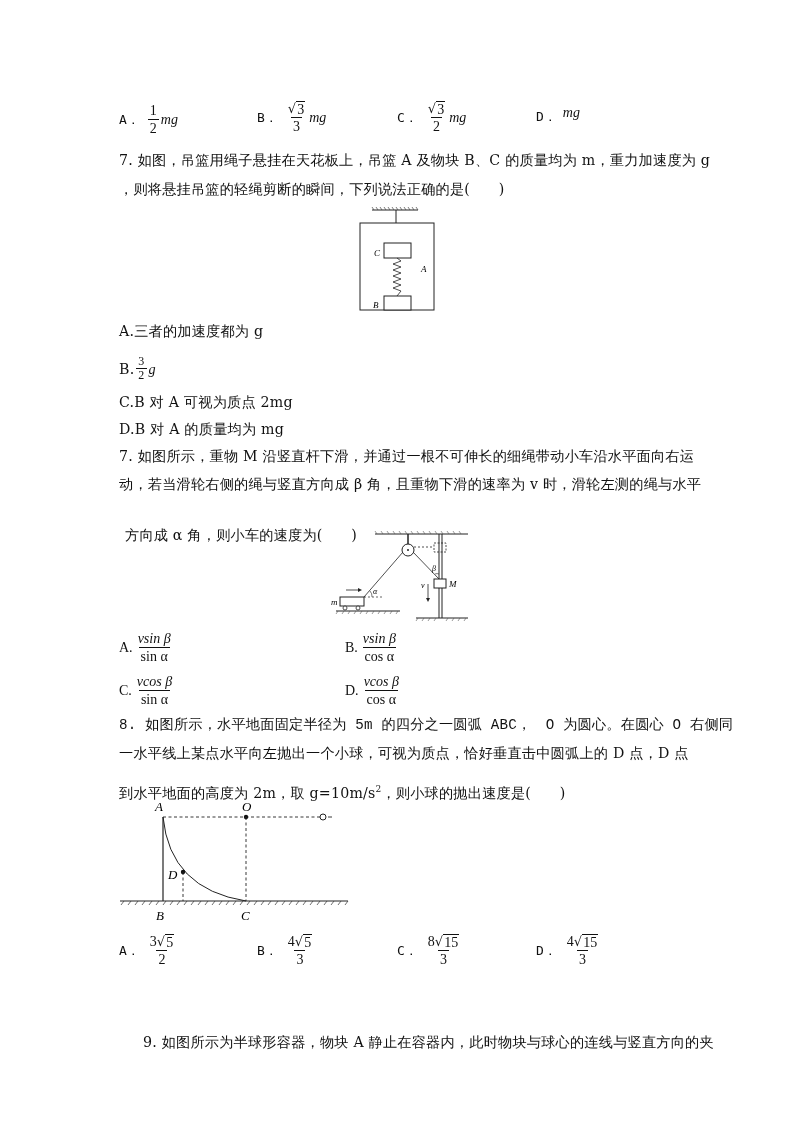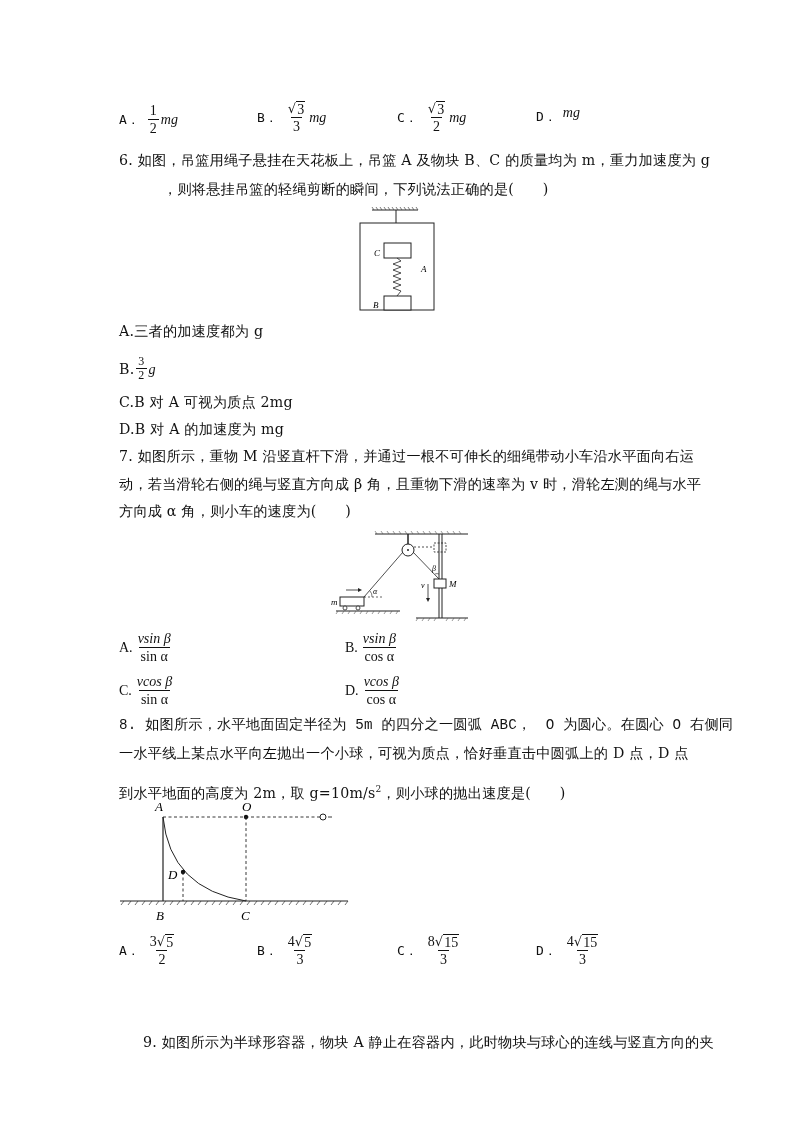--- a/index.html
+++ b/index.html
@@ -52,22 +52,22 @@
         </span></span>
       <span class="den">2</span>
     </span>
   <span class="it">mg</span>
 </div>
 <div class="opt" style="left:536px;top:108px;">
   <span class="lab">D．</span>
   <span class="it" style="position:relative;top:-4px;">mg</span>
 </div>
 
-<div class="line" style="top:150px;">6. 如图，吊篮用绳子悬挂在天花板上，吊篮 A 及物块 B、C 的质量均为 m，重力加速度为 g</div>
-<div class="line" style="top:179px;margin-left:44px;">，则将悬挂吊篮的轻绳剪断的瞬间，下列说法正确的是(　　)</div>
+<div class="line" style="top:150px;">7. 如图，吊篮用绳子悬挂在天花板上，吊篮 A 及物块 B、C 的质量均为 m，重力加速度为 g</div>
+<div class="line" style="top:179px;">，则将悬挂吊篮的轻绳剪断的瞬间，下列说法正确的是(　　)</div>
 
 <svg style="left:355px;top:205px;" width="90" height="110">
   <line x1="17" y1="5" x2="63" y2="5" stroke="#222" stroke-width="1"></line>
   <g stroke="#444" stroke-width="0.7">
     <line x1="19" y1="5" x2="17" y2="2"></line>
       <line x1="23" y1="5" x2="21" y2="2"></line>
       <line x1="27" y1="5" x2="25" y2="2"></line>
     <line x1="31" y1="5" x2="29" y2="2"></line>
       <line x1="35" y1="5" x2="33" y2="2"></line>
       <line x1="39" y1="5" x2="37" y2="2"></line>
@@ -96,26 +96,26 @@
   <span class="frac small">
       <span class="num">3</span>
       <span class="den">2</span>
     </span>
   <span class="it">g</span>
 </div>
 <div class="line" style="top:392px;">
   <span>C.</span><span>B 对 A 可视为质点 2mg</span>
 </div>
 <div class="line" style="top:419px;">
-  <span>D.</span><span>B 对 A 的加速度为 mg</span>
+  <span>D.</span><span>B 对 A 的质量均为 mg</span>
 </div>
 
 <div class="line" style="top:446px;">7. 如图所示，重物 M 沿竖直杆下滑，并通过一根不可伸长的细绳带动小车沿水平面向右运</div>
 <div class="line" style="top:474px;">动，若当滑轮右侧的绳与竖直方向成 β 角，且重物下滑的速率为 v 时，滑轮左测的绳与水平</div>
-<div class="line" style="top:501px;">方向成 α 角，则小车的速度为(　　)</div>
+<div class="line" style="top:525px;margin-left:6px;">方向成 α 角，则小车的速度为(　　)</div>
 
 <svg style="left:328px;top:530px;" width="150" height="90">
 
   <line x1="47" y1="4" x2="140" y2="4" stroke="#222" stroke-width="1"></line>
   <g stroke="#555" stroke-width="0.6">
     <line x1="49" y1="4" x2="47" y2="1"></line>
       <line x1="55" y1="4" x2="53" y2="1"></line>
       <line x1="61" y1="4" x2="59" y2="1"></line>
     <line x1="67" y1="4" x2="65" y2="1"></line>
       <line x1="73" y1="4" x2="71" y2="1"></line>

